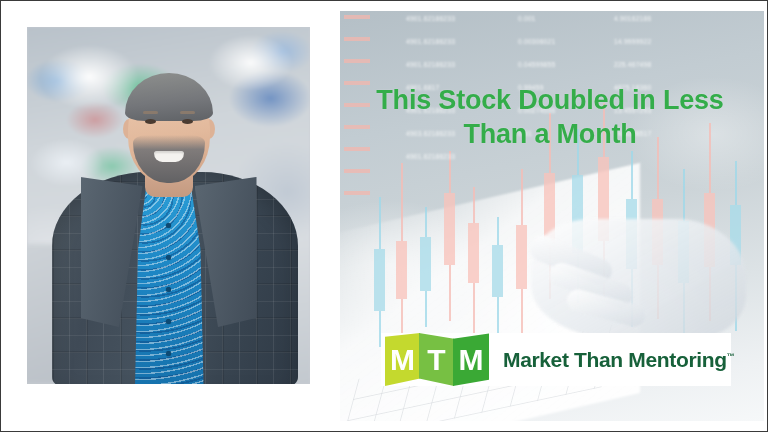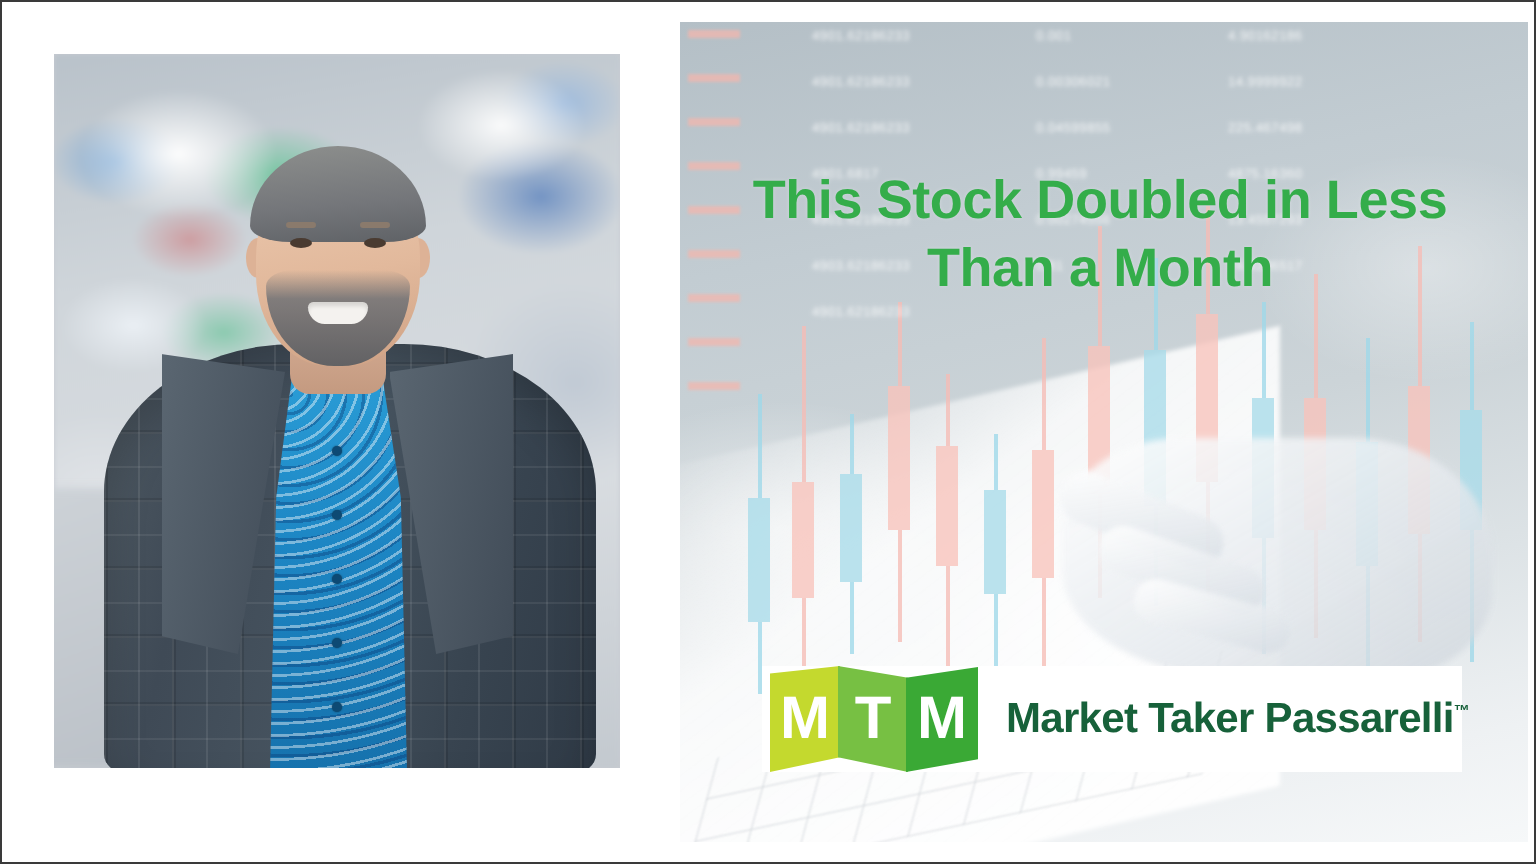--- a/index.html
+++ b/index.html
@@ -509,18 +509,18 @@
 
     <div class="headline">This Stock Doubled in Less Than a Month</div>
 
     <div class="logo-box">
       <div class="logo-mark">
         <div class="panel p1">M</div>
         <div class="panel p2">T</div>
         <div class="panel p3">M</div>
       </div>
       <div class="logo-text">
-        <span>Market Taker Passarelli</span><span class="tm">™</span>
+        <span>Market Than Mentoring</span><span class="tm">™</span>
       </div>
     </div>
 
   </div>
 </div>
 
 </body></html>

